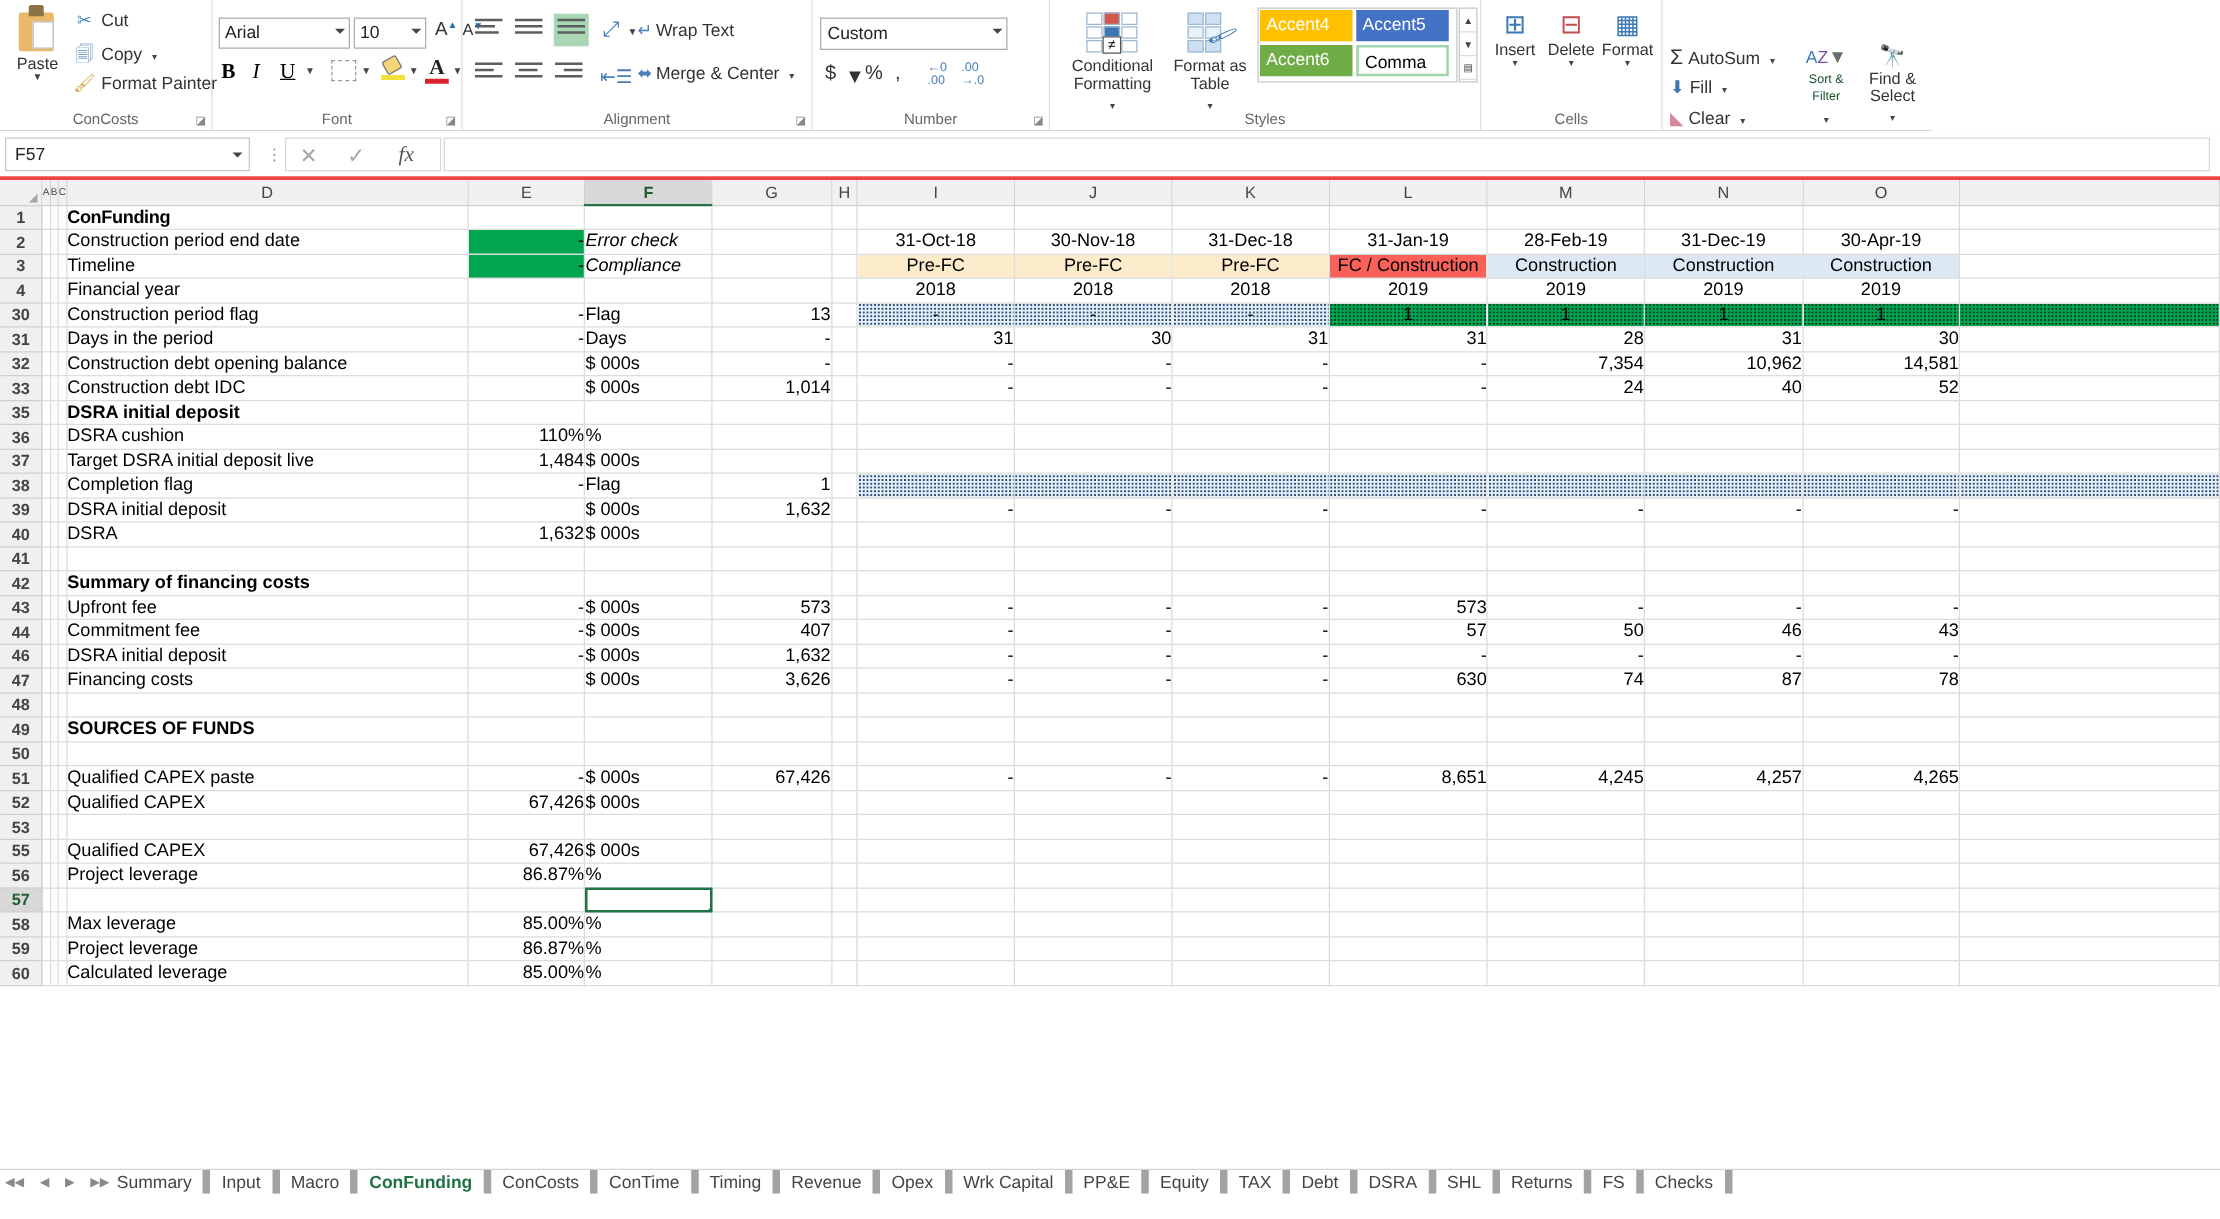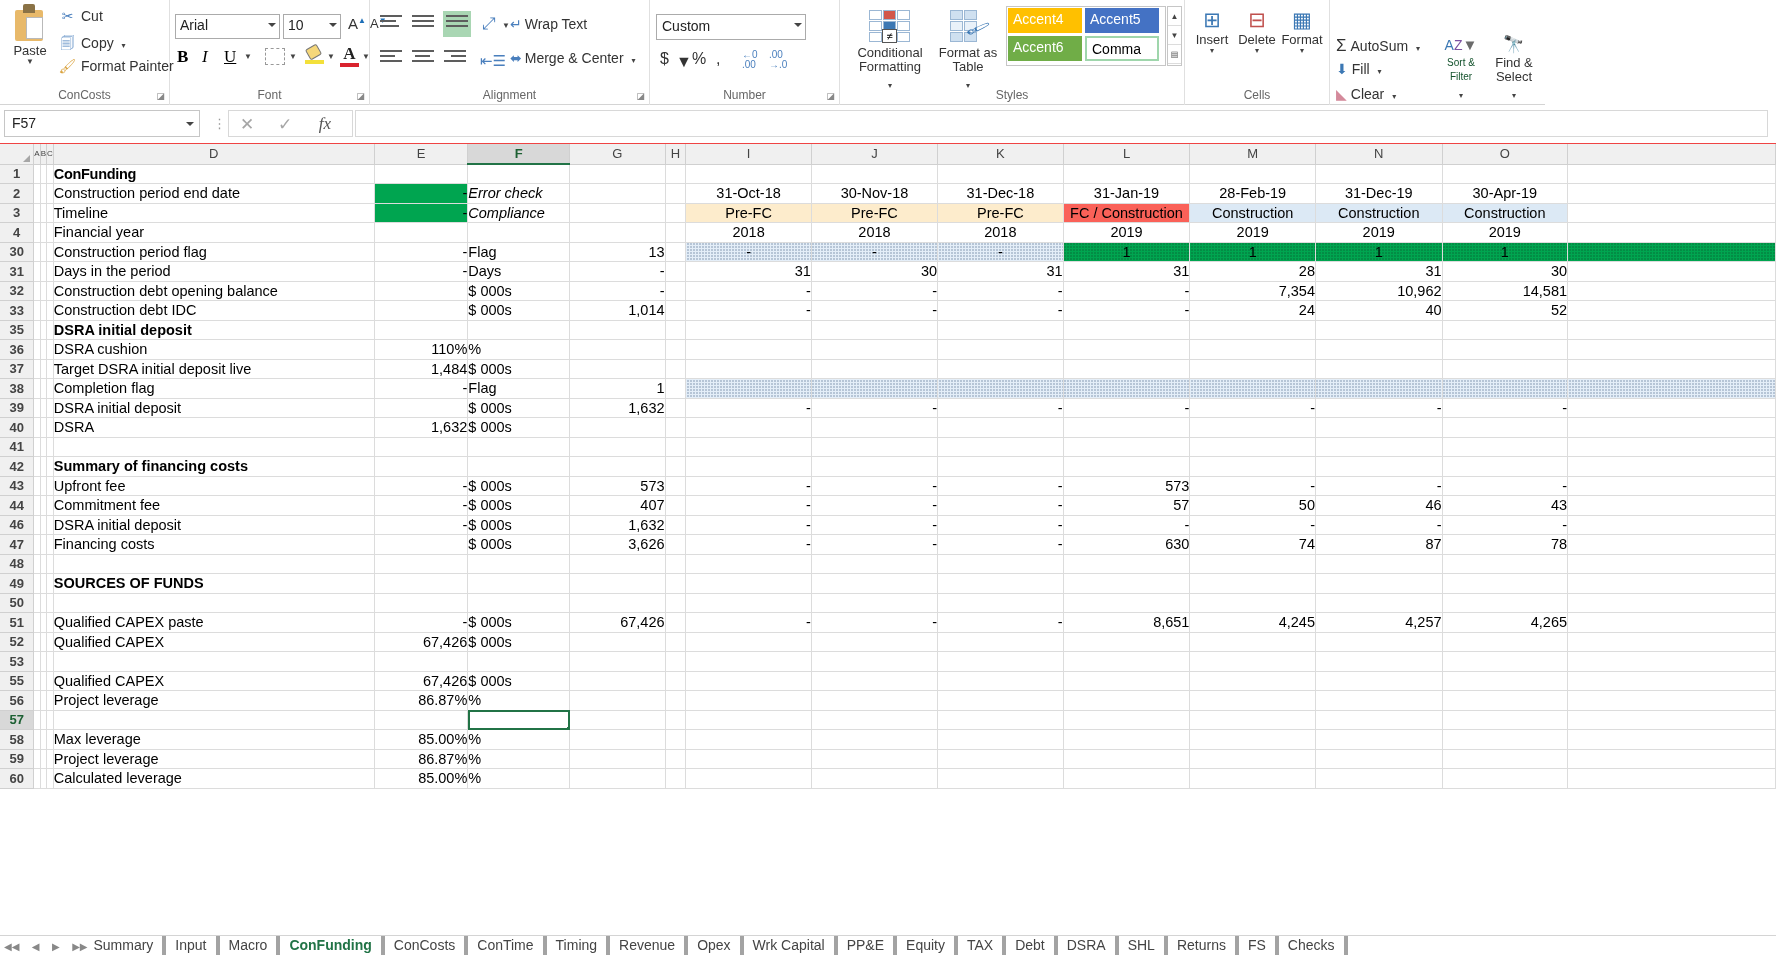--- a/index.html
+++ b/index.html
@@ -148,21 +148,21 @@
   .findf { position:absolute; left:158px; top:6px; width:52px; text-align:center; cursor:pointer;}
 
   .ribbon-tail {
     position:absolute; left:1545px; top:0; right:0; height:105px;
     background:#fff;
   }
 
   
   .formulabar {
     position:relative; height:39px; background:#fff;
-    border-bottom:1px solid #ef4444;
+    border-bottom:3px solid #ef4444;
   }
   .namebox {
     position:absolute; left:4px; top:5px; width:196px; height:27px;
     border:1px solid #c6c6c6; background:#fff; font-size:14px;
     padding:4px 18px 0 7px; color:#222; cursor:text;
   }
   .nb-arrow { position:absolute; right:5px; top:11px;
     width:0;height:0;border-left:4px solid transparent;border-right:4px solid transparent;border-top:4px solid #444;}
   .fb-dots { position:absolute; left:213px; top:11px; color:#999; font-size:13px; letter-spacing:0;}
   .fb-actions {
@@ -248,21 +248,21 @@
   .tabbar {
     position:absolute; left:0; bottom:0; width:1776px; height:20px;
     background:#fff; border-top:1px solid #d4d4d4; overflow:hidden;
     white-space:nowrap;
   }
   .tabnav { display:inline-block; width:80px; height:20px; vertical-align:top;}
   .tabnav span { font-size:10px; color:#888; margin:0 4px; line-height:20px;}
   .stab {
     display:inline-block; height:20px; line-height:19px;
     padding:0 9px; font-size:14px; color:#444;
-    border-right:4px solid #a3a3a3; cursor:pointer; vertical-align:top;
+    border-right:6px solid #a3a3a3; cursor:pointer; vertical-align:top;
   }
   .stab.act { color:#217346; font-weight:bold; }
 </style>
 </head>
 <body>
 
 <div class="ribbon">
 
   <div class="rgroup g-clip">
     <div class="paste-btn">

